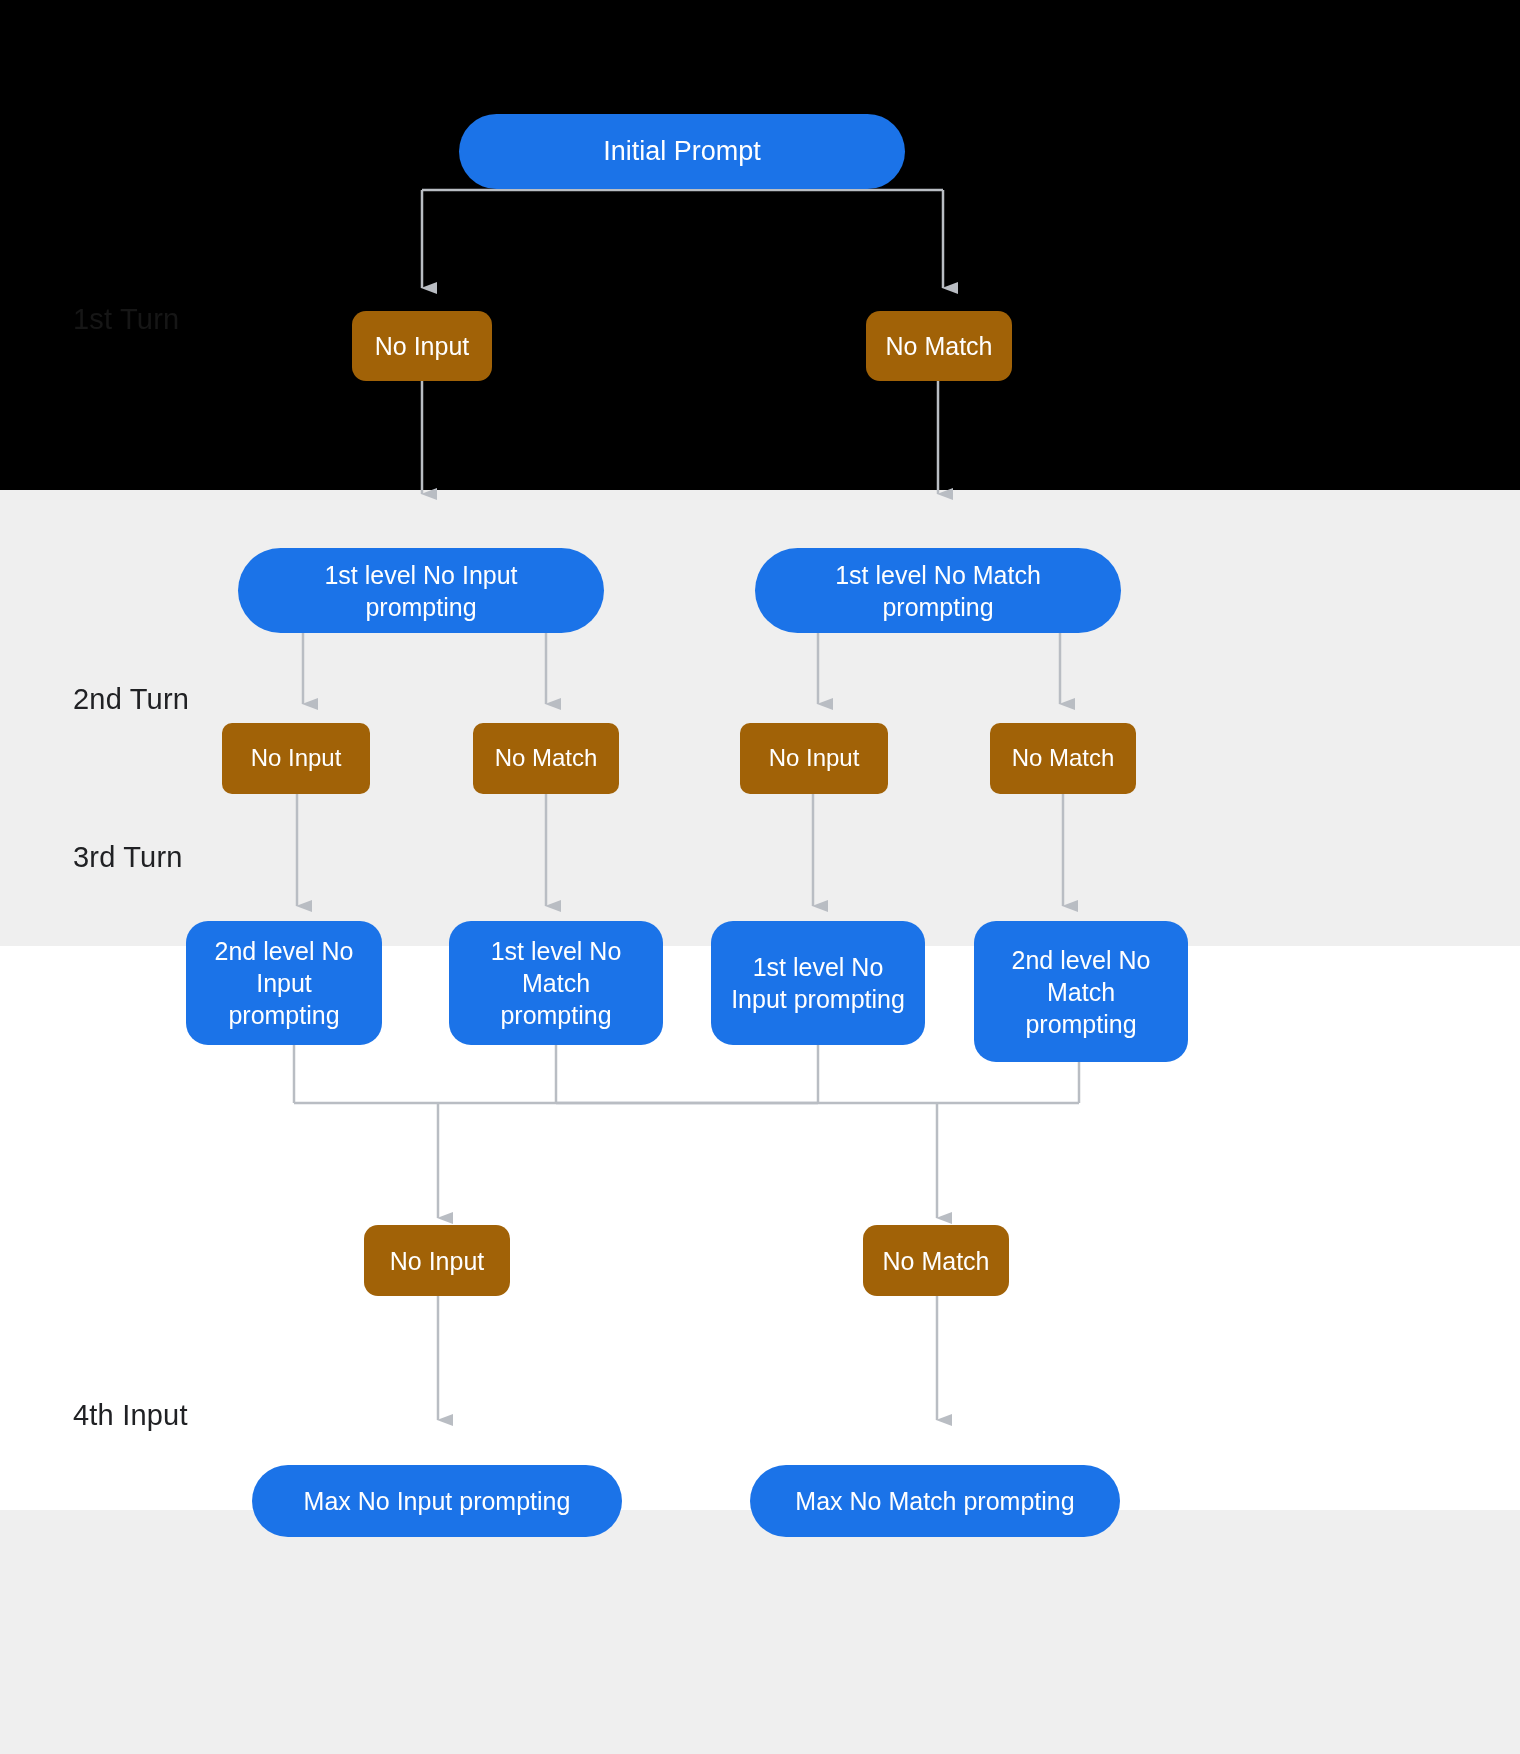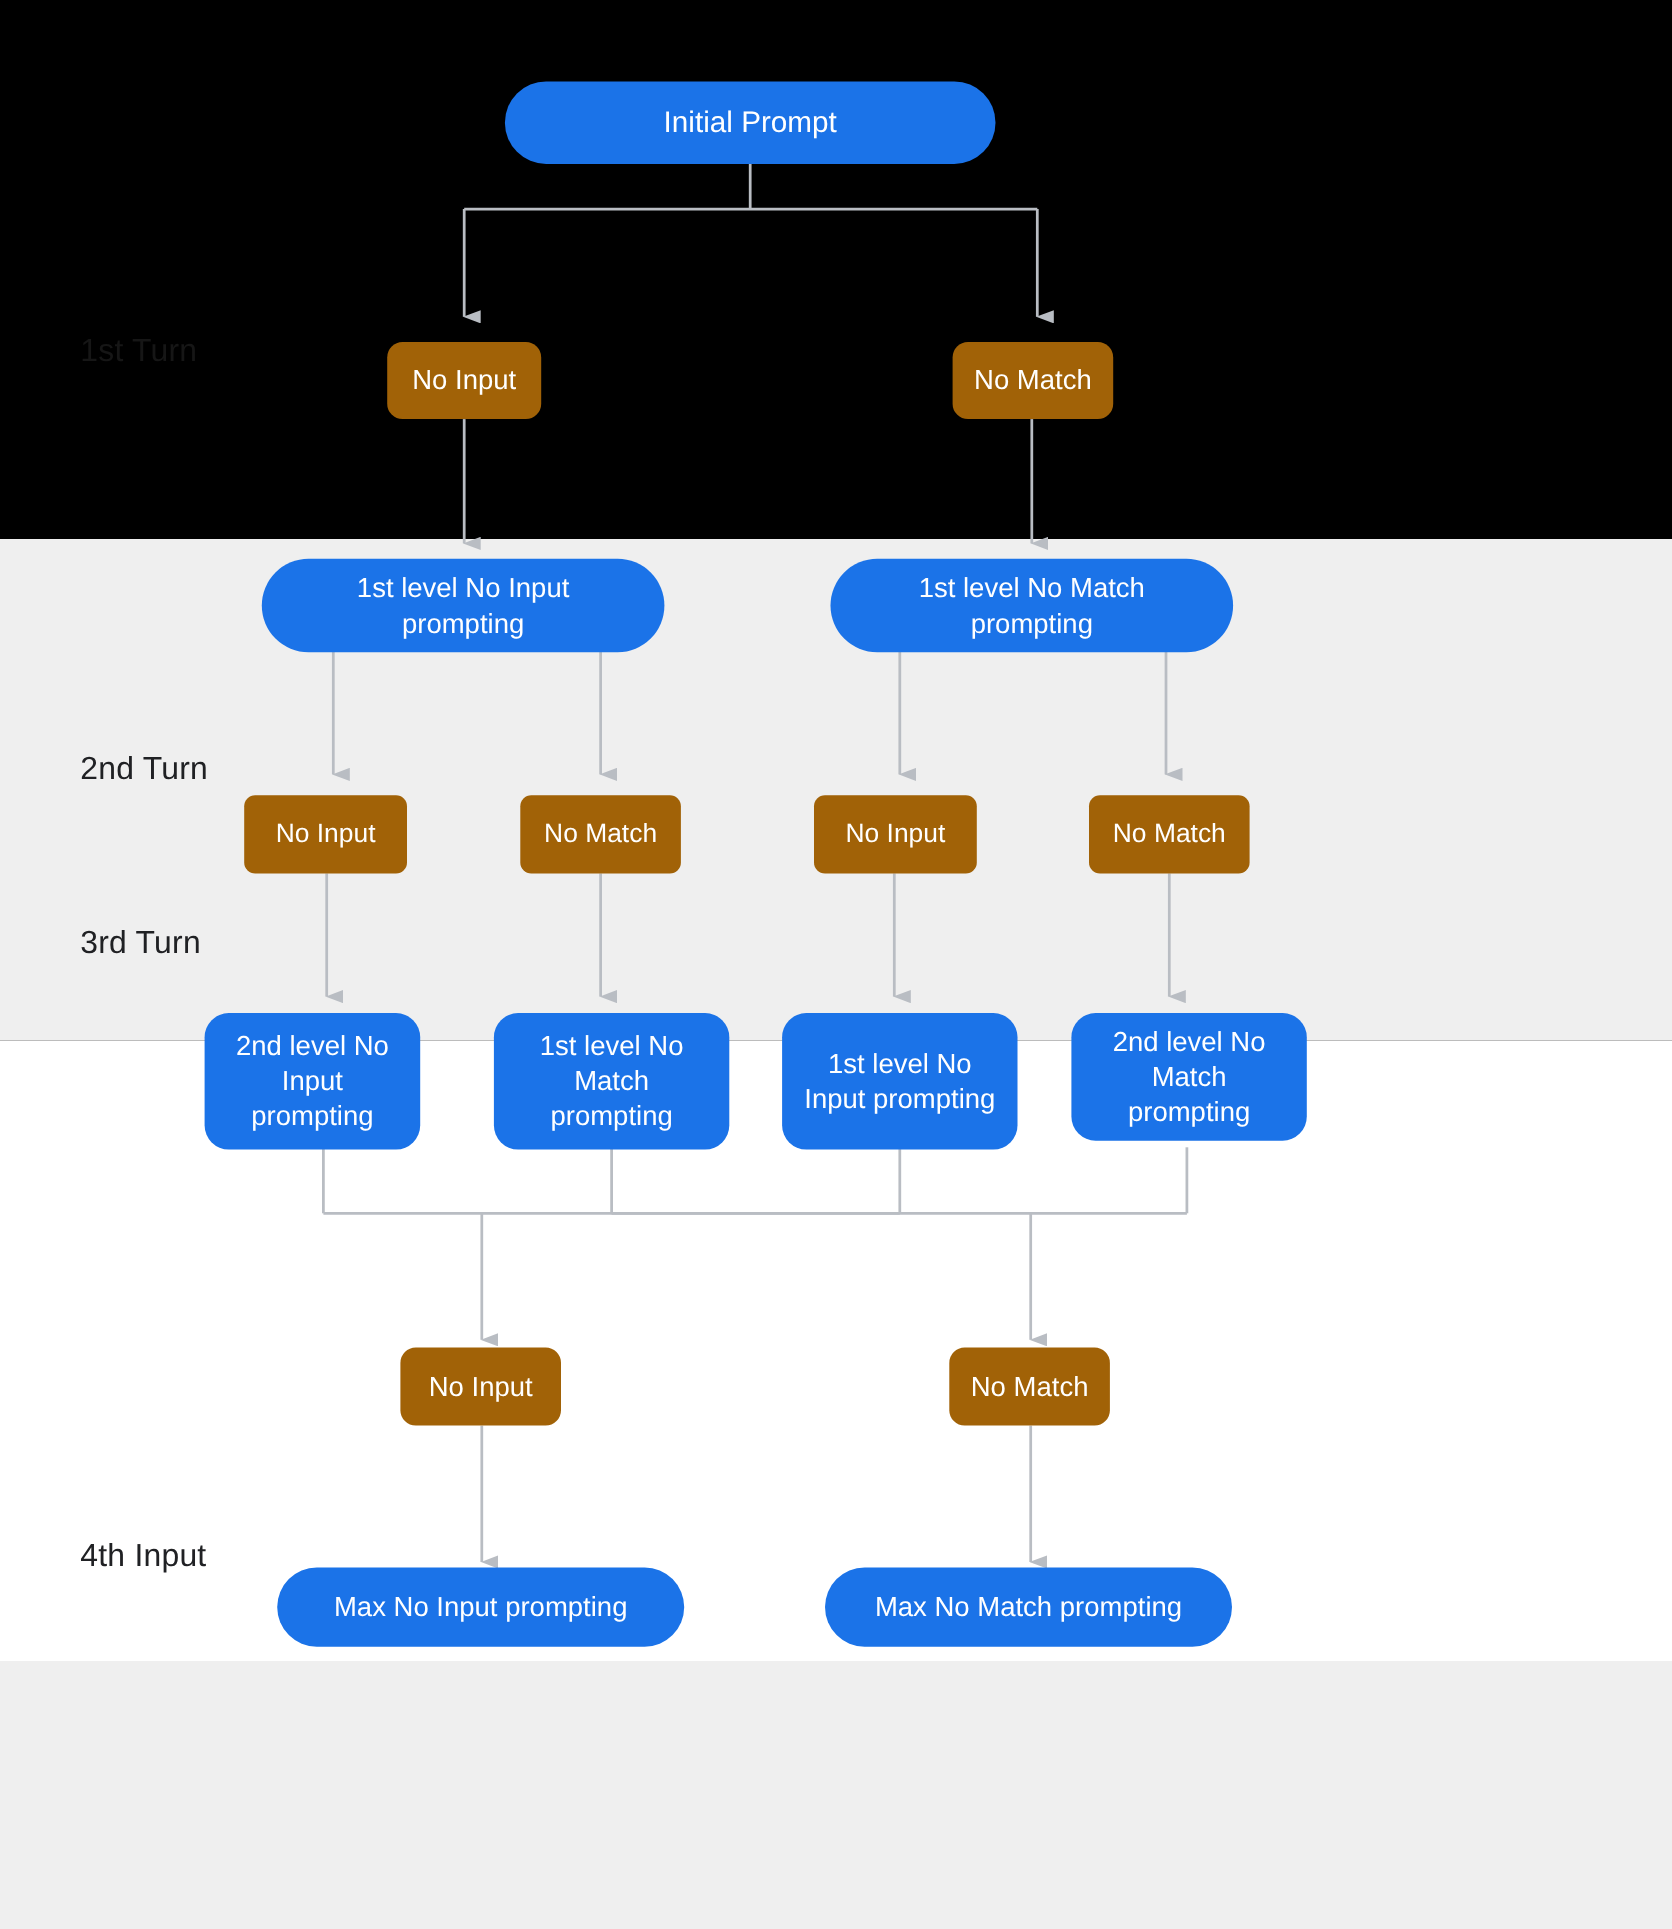--- a/index.html
+++ b/index.html
@@ -22,21 +22,21 @@
     position:absolute;
     display:flex;align-items:center;justify-content:center;
     text-align:center;
     color:#ffffff;
     box-sizing:border-box;
     line-height:1.28;
     z-index:3;
   }
   .blue{background:#1b73e8;}
   .green{background:#a16207;}
-  .pill{border-radius:999px;}
+  .pill{border-radius:999px;margin-top:40px;}
   .rr{border-radius:14px;}
   .rr-sm{border-radius:10px;}
 
   .turn-label{
     position:absolute;
     font-size:29px;
     color:#202124;
     letter-spacing:.2px;
     z-index:3;
     white-space:nowrap;
@@ -109,21 +109,21 @@
   <div class="node blue pill" style="left:755px;top:508px;width:366px;height:85px;font-size:25px;padding:0 28px;">1st level No Match prompting</div>
 
   <div class="node green rr-sm" style="left:222px;top:723px;width:148px;height:71px;font-size:24px;">No Input</div>
   <div class="node green rr-sm" style="left:473px;top:723px;width:146px;height:71px;font-size:24px;">No Match</div>
   <div class="node green rr-sm" style="left:740px;top:723px;width:148px;height:71px;font-size:24px;">No Input</div>
   <div class="node green rr-sm" style="left:990px;top:723px;width:146px;height:71px;font-size:24px;">No Match</div>
 
   <div class="node blue rr" style="left:186px;top:921px;width:196px;height:124px;font-size:25px;padding:0 16px;border-radius:22px;">2nd level No Input prompting</div>
   <div class="node blue rr" style="left:449px;top:921px;width:214px;height:124px;font-size:25px;padding:0 16px;border-radius:22px;">1st level No Match prompting</div>
   <div class="node blue rr" style="left:711px;top:921px;width:214px;height:124px;font-size:25px;padding:0 16px;border-radius:22px;">1st level No Input prompting</div>
-  <div class="node blue rr" style="left:974px;top:921px;width:214px;height:116px;font-size:25px;padding:0 16px;border-radius:22px;">2nd level No Match prompting</div>
+  <div class="node blue rr" style="left:974px;top:921px;width:214px;height:141px;font-size:25px;padding:0 16px;border-radius:22px;">2nd level No Match prompting</div>
 
   <div class="node green rr" style="left:364px;top:1225px;width:146px;height:71px;font-size:25px;">No Input</div>
   <div class="node green rr" style="left:863px;top:1225px;width:146px;height:71px;font-size:25px;">No Match</div>
 
   <div class="node blue pill" style="left:750px;top:1425px;width:370px;height:72px;font-size:25px;">Max No Match prompting</div>
   <div class="node blue pill" style="left:252px;top:1425px;width:370px;height:72px;font-size:25px;">Max No Input prompting</div>
 
 </div>
 
 </body></html>

